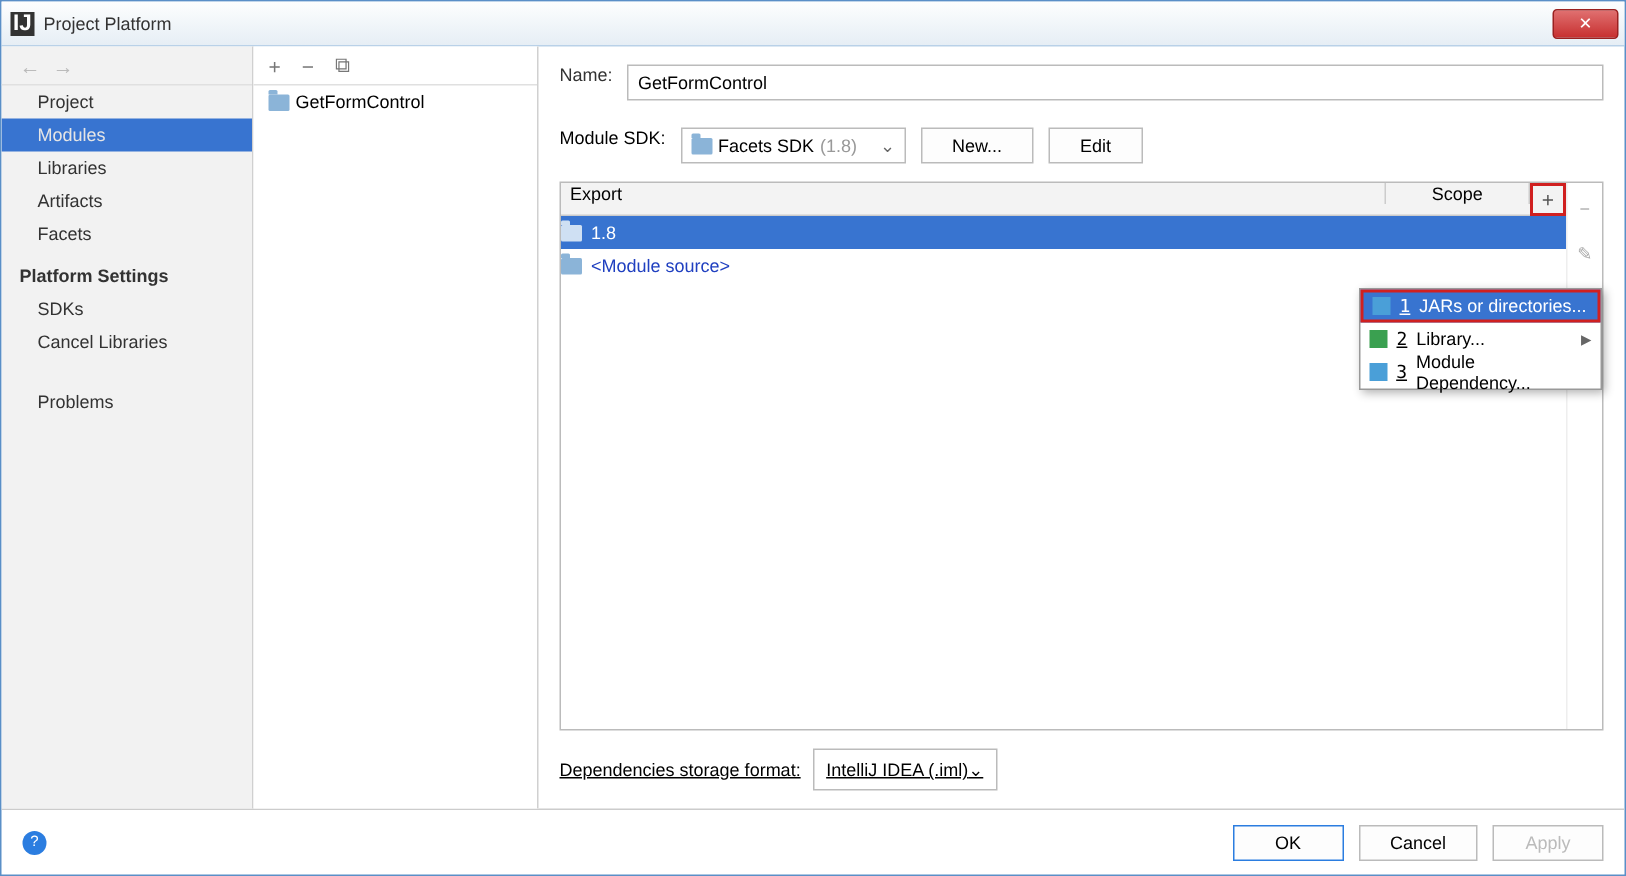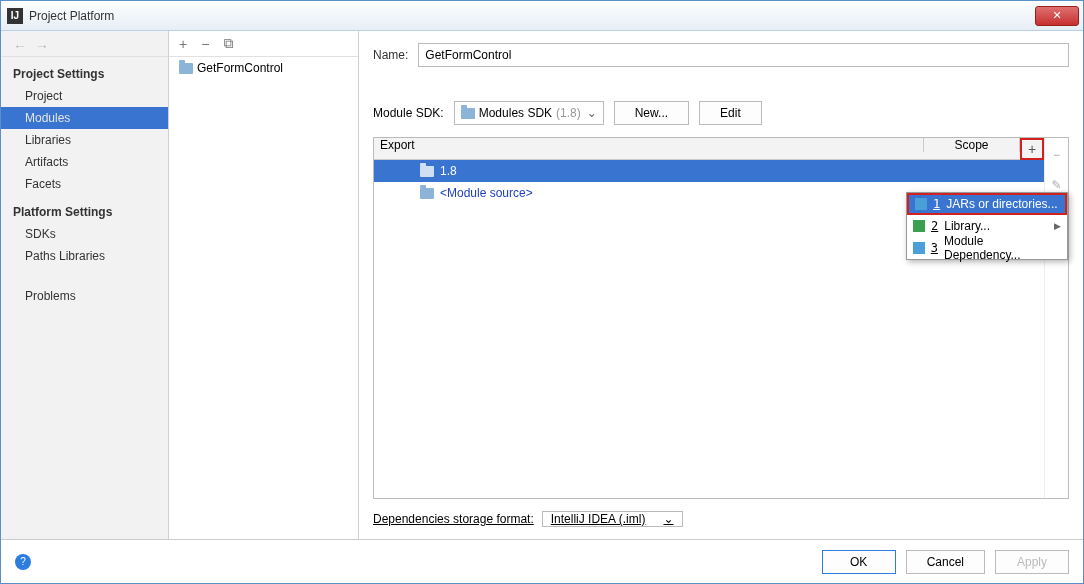--- a/index.html
+++ b/index.html
@@ -1,67 +1,67 @@
 <!DOCTYPE html>
 <html><head>
 <meta charset="utf-8">
 <style>
 * { box-sizing: border-box; margin: 0; padding: 0; font-family: "Segoe UI", Tahoma, sans-serif; font-size: 12px; }
 body { background: #fff; width: 1084px; height: 584px; overflow: hidden; border: 1px solid #5a8fc7; }
 .titlebar { height: 30px; background: linear-gradient(#fdfefe,#e6eef5); display: flex; align-items: center; padding: 0 0 0 6px; border-bottom: 1px solid #b9d1e8; }
-.titlebar .app-icon { width: 16px; height: 16px; background: #333; color:#fff; display:flex; align-items:center; justify-content:center; font-weight:bold; font-size:10px; margin-right:6px; }
+.titlebar .app-icon { width: 16px; height: 16px; background: #333; color:#fff; display:flex; align-items:center; justify-content:center; font-weight:bold; font-size:15px; margin-right:6px; }
 .titlebar .title { color:#333; font-size:12px; flex:1; }
 .titlebar .close-btn { width:44px; height:20px; background:linear-gradient(#e07070,#c73030); border:1px solid #9a2020; border-radius:3px; display:flex; align-items:center; justify-content:center; color:#fff; font-size:11px; margin-right:4px; cursor:pointer; }
 .content { display:flex; height: calc(100% - 30px - 44px); }
 .sidebar { width:168px; background:#f2f2f2; border-right:1px solid #d0d0d0; display:flex; flex-direction:column; }
 .sidebar .nav-btns { height:26px; display:flex; align-items:center; gap:8px; padding:0 12px; border-bottom:1px solid #e0e0e0; }
 .sidebar .nav-btns span { color:#bbb; font-size:14px; }
 .sidebar .section-title { font-weight:bold; color:#333; padding:10px 12px 4px; }
 .sidebar .item { padding:4px 12px 4px 24px; color:#333; cursor:pointer; }
 .sidebar .item.selected { background:#3874d0; color:#e5e5e5; }
 .tree-panel { width:190px; border-right:1px solid #d0d0d0; display:flex; flex-direction:column; background:#fff; }
 .tree-toolbar { height:26px; display:flex; align-items:center; gap:14px; padding:0 10px; border-bottom:1px solid #e0e0e0; }
 .tree-toolbar span { color:#777; font-size:14px; cursor:pointer; }
 .tree-item { display:flex; align-items:center; gap:4px; padding:4px 10px; }
 .folder-icon { width:14px; height:11px; background:#8bb4d8; border-radius:1px; position:relative; }
 .folder-icon::before { content:""; position:absolute; top:-3px; left:0; width:6px; height:3px; background:#8bb4d8; border-radius:1px 1px 0 0; }
 .main { flex:1; display:flex; flex-direction:column; padding:12px 14px 0 14px; }
-.name-row { display:flex; align-items:center; gap:10px; margin-bottom:20px; }
+.name-row { display:flex; align-items:flex-start; gap:10px; margin-bottom:4px; }
 .name-row label { color:#333; }
 .name-row input { flex:1; height:24px; border:1px solid #bbb; padding:0 6px; }
 .tabs { display:flex; border-bottom:1px solid #bbb; }
 .tab { padding:4px 12px; border:1px solid transparent; border-bottom:none; color:#333; cursor:pointer; background:#efefef; margin-right:0; }
 .tab.active { background:#fff; border-color:#bbb; position:relative; top:1px; }
 .tab-highlight { border:2px solid #d02020; padding:2px 10px; }
-.sdk-row { display:flex; align-items:center; gap:10px; margin:14px 0 12px; }
+.sdk-row { display:flex; gap:10px; margin:14px 0 12px; }
 .sdk-select { display:flex; align-items:center; border:1px solid #bbb; height:24px; padding:0 6px; min-width:150px; gap:4px; }
 .sdk-select .chev { margin-left:auto; color:#666; }
 .btn { height:24px; border:1px solid #bbb; background:#fdfdfd; padding:0 20px; cursor:pointer; }
 .deps-table-wrap { flex:1; display:flex; border:1px solid #bbb; min-height:0; }
 .deps-table { flex:1; display:flex; flex-direction:column; }
 .deps-header { display:flex; background:#f3f3f3; border-bottom:1px solid #ccc; height:22px; align-items:flex-start; position:relative; }
 .deps-header .col-export { flex:1; padding-left:6px; border-right:1px solid #ccc; }
 .deps-header .col-scope { width:96px; text-align:center; border-right:1px solid #ccc; }
 .deps-header .col-add { width:24px; text-align:center; border:2px solid #d02020; height:22px; line-height:18px; font-size:14px; color:#555; cursor:pointer; }
-.deps-row { display:flex; align-items:center; height:22px; padding-left:46px; gap:6px; }
+.deps-row { display:flex; align-items:center; height:22px; gap:6px; }
 .deps-row.selected { background:#3874d0; color:#fff; }
 .deps-row .ficon { width:14px; height:11px; background:#8bb4d8; border-radius:1px; position:relative; }
 .deps-row.selected .ficon { background:#cfe0f3; }
 .deps-row .ficon::before { content:""; position:absolute; top:-3px; left:0; width:6px; height:3px; background:inherit; border-radius:1px 1px 0 0; }
 .deps-row.src { color:#2040c0; }
 .popup { position:absolute; right:16px; top:192px; width:162px; background:#fff; border:1px solid #999; box-shadow:2px 2px 6px rgba(0,0,0,0.3); }
 .popup-item { display:flex; align-items:center; gap:6px; height:22px; padding:0 6px; cursor:pointer; }
 .popup-item.hl { background:#3874d0; color:#fff; border:2px solid #d02020; }
 .popup-item .num { font-family:monospace; text-decoration:underline; }
 .popup-item .ficon2 { width:12px; height:12px; }
 .popup-item .arrow { margin-left:auto; color:#666; font-size:9px; }
 .side-tools { width:24px; display:flex; flex-direction:column; align-items:center; gap:16px; padding-top:10px; border-left:1px solid #eee; }
 .side-tools span { color:#aaa; font-size:12px; cursor:pointer; }
 .storage-row { display:flex; align-items:center; gap:8px; padding:12px 0;text-decoration:underline; }
-.storage-select { display:flex; align-items:center; border:1px solid #bbb; height:16px; padding:0 8px; gap:18px; }
+.storage-select { display:flex; align-items:center; border:1px solid #bbb; height:28px; padding:0 8px; }
 .footer { height:44px; border-top:1px solid #ccc; display:flex; align-items:center; padding:0 14px; gap:10px; }
 .footer .help { width:16px; height:16px; border-radius:50%; background:#2b7de0; color:#fff; display:flex; align-items:center; justify-content:center; font-size:10px; margin-right:auto; }
 .footer .btn { min-width:74px; }
 .footer .btn.primary { border:1px solid #2b7de0; }
 .footer .btn.disabled { color:#bbb; }
 </style>
 </head>
 <body>
 
 <div class="titlebar">
@@ -69,29 +69,28 @@
   <div class="title">Project Platform</div>
   <div class="close-btn">✕</div>
 </div>
 
 <div class="content">
   <div class="sidebar">
     <div class="nav-btns">
       <span>←</span>
       <span>→</span>
     </div>
-    <div class="section-title">Project Settings</div>
     <div class="item">Project</div>
     <div class="item selected">Modules</div>
     <div class="item">Libraries</div>
     <div class="item">Artifacts</div>
     <div class="item">Facets</div>
     <div class="section-title">Platform Settings</div>
     <div class="item">SDKs</div>
-    <div class="item">Paths Libraries</div>
+    <div class="item">Cancel Libraries</div>
     <div style="height:18px"></div>
     <div class="item">Problems</div>
   </div>
 
   <div class="tree-panel">
     <div class="tree-toolbar">
       <span>+</span>
       <span>−</span>
       <span>⧉</span>
     </div>
@@ -103,21 +102,21 @@
 
   <div class="main">
     <div class="name-row">
       <label>Name:</label>
       <input type="text" value="GetFormControl" style="">
     </div>
     <div class="sdk-row">
       <span>Module SDK:</span>
       <div class="sdk-select">
         <div class="folder-icon"></div>
-        <span>Modules SDK</span>
+        <span>Facets SDK</span>
         <span style="color:#999">(1.8)</span>
         <span class="chev">⌄</span>
       </div>
       <button class="btn">New...</button>
       <button class="btn">Edit</button>
     </div>
 
     <div class="deps-table-wrap">
       <div class="deps-table">
         <div class="deps-header">

